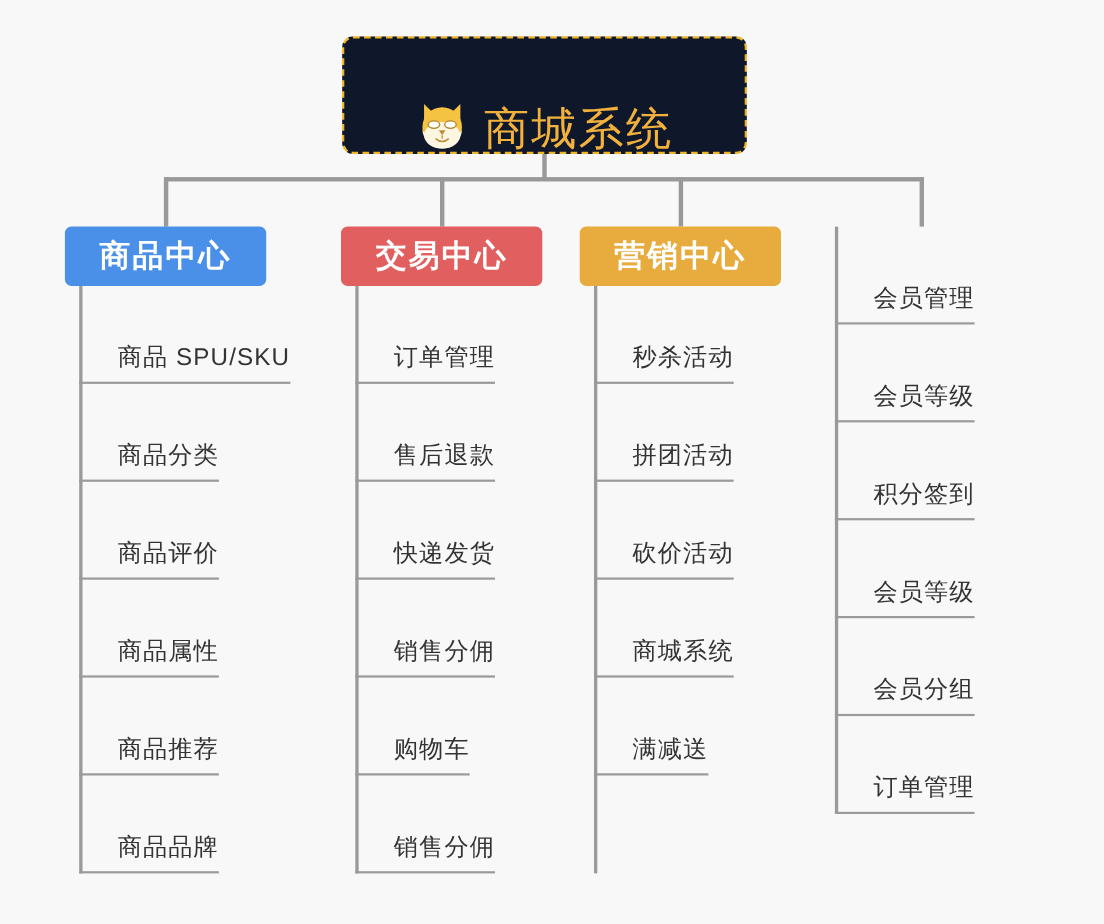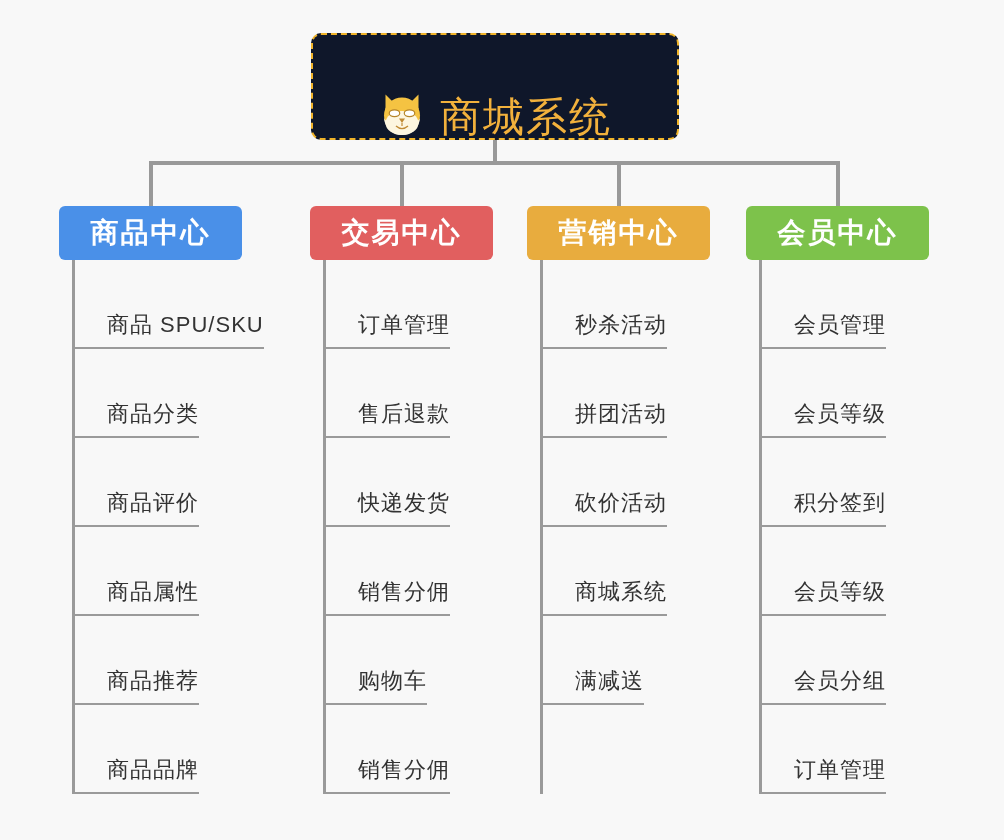--- a/index.html
+++ b/index.html
@@ -196,23 +196,20 @@
           </div>
           <div class="item">
             <span class="item-inner">商城系统</span>
           </div>
           <div class="item">
             <span class="item-inner">满减送</span>
           </div>
         </div>
       </div>
       <div class="col" style="left: 746px; width: 183px;">
-        <div class="cat-box" style="background: rgb(125, 194, 75);">
-          <span>会员中心</span>
-        </div>
         <div class="items">
           <div class="spine" style="height: 534px;"></div>
           <div class="item">
             <span class="item-inner">会员管理</span>
           </div>
           <div class="item">
             <span class="item-inner">会员等级</span>
           </div>
           <div class="item">
             <span class="item-inner">积分签到</span>

